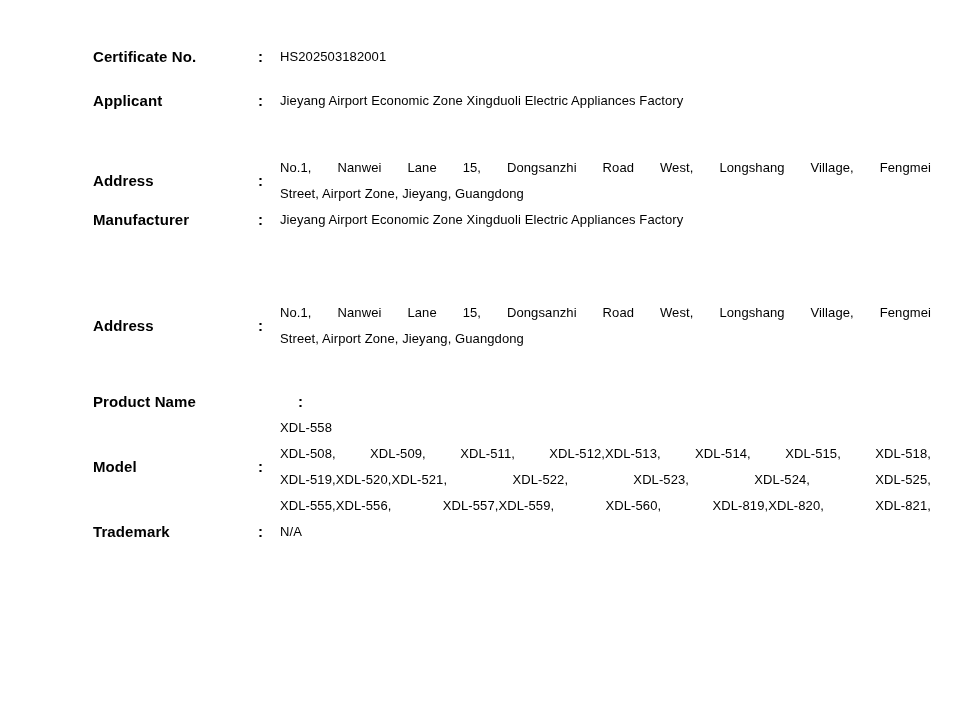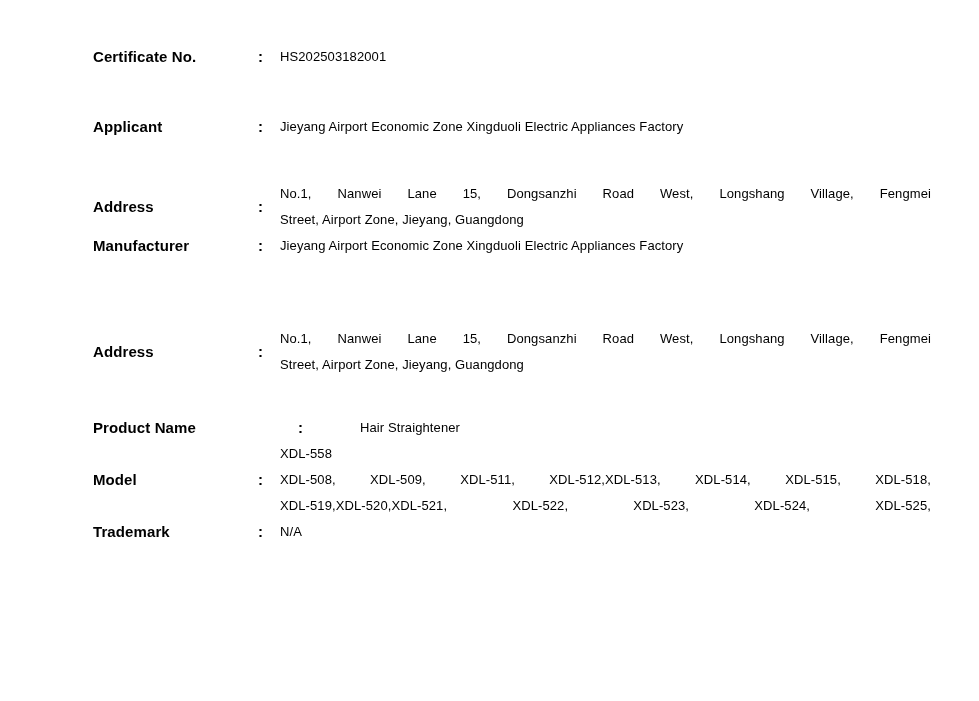--- a/index.html
+++ b/index.html
@@ -42,21 +42,21 @@
   }
   .field-value {
     flex: 1 1 auto;
     font-size: 13px;
     font-weight: normal;
     line-height: 26px;
     letter-spacing: 0.1px;
   }
   
   .row-certificate { margin-top: 20px; }
-  .row-applicant   { margin-top: 44px; }
+  .row-applicant   { margin-top: 18px; }
   .row-address-1   { margin-top: 41px; }
   .row-manufacturer{ }
   .row-address-2   { margin-top: 67px; }
   .row-product     { margin-top: 37px; gap: 40px; }
   .row-model       { margin-top: 0px; }
   .row-trademark   { margin-top: 0px; }
 
   .row-address-1 .field-label,
   .row-address-1 .field-colon { align-self: center; }
   .row-address-2 .field-label,
@@ -112,30 +112,30 @@
     <div class="field-colon">:</div>
     <div class="field-value address-block">
       <span class="value-line justify">No.1, Nanwei Lane 15, Dongsanzhi Road West, Longshang Village, Fengmei</span>
       <span class="value-line">Street, Airport Zone, Jieyang, Guangdong</span>
     </div>
   </div>
 
   <div class="field-row row-product">
     <div class="field-label">Product Name</div>
     <div class="field-colon">:</div>
-    <div class="field-value product-block">Hair Straightener</div>
   </div>
 
   <div class="field-row row-model">
     <div class="field-label">Model</div>
     <div class="field-colon">:</div>
     <div class="field-value model-block">
       <span class="value-line">XDL-558</span>
       <span class="value-line justify">XDL-508, XDL-509, XDL-511, XDL-512,XDL-513, XDL-514, XDL-515, XDL-518,</span>
       <span class="value-line justify">XDL-519,XDL-520,XDL-521,    XDL-522,    XDL-523,    XDL-524,    XDL-525,</span>
+      <span class="value-line justify">XDL-555,XDL-556,  XDL-557,XDL-559,  XDL-560,  XDL-819,XDL-820,  XDL-821,</span>
     </div>
   </div>
 
   <div class="field-row row-trademark">
     <div class="field-label">Trademark</div>
     <div class="field-colon">:</div>
     <div class="field-value">N/A</div>
   </div>
 
 </div>

